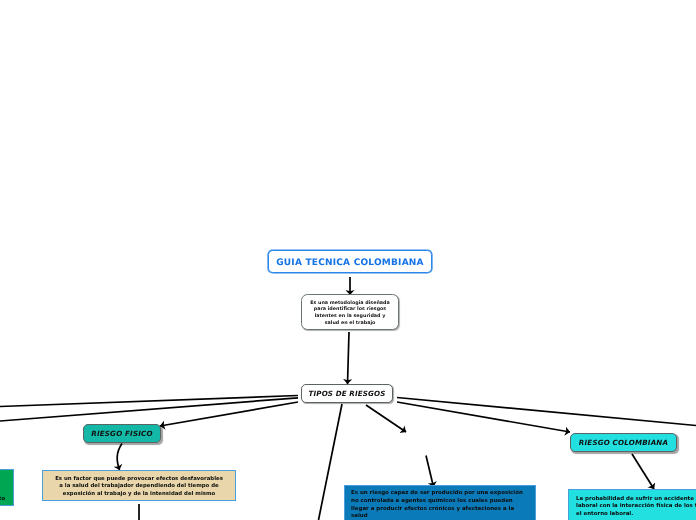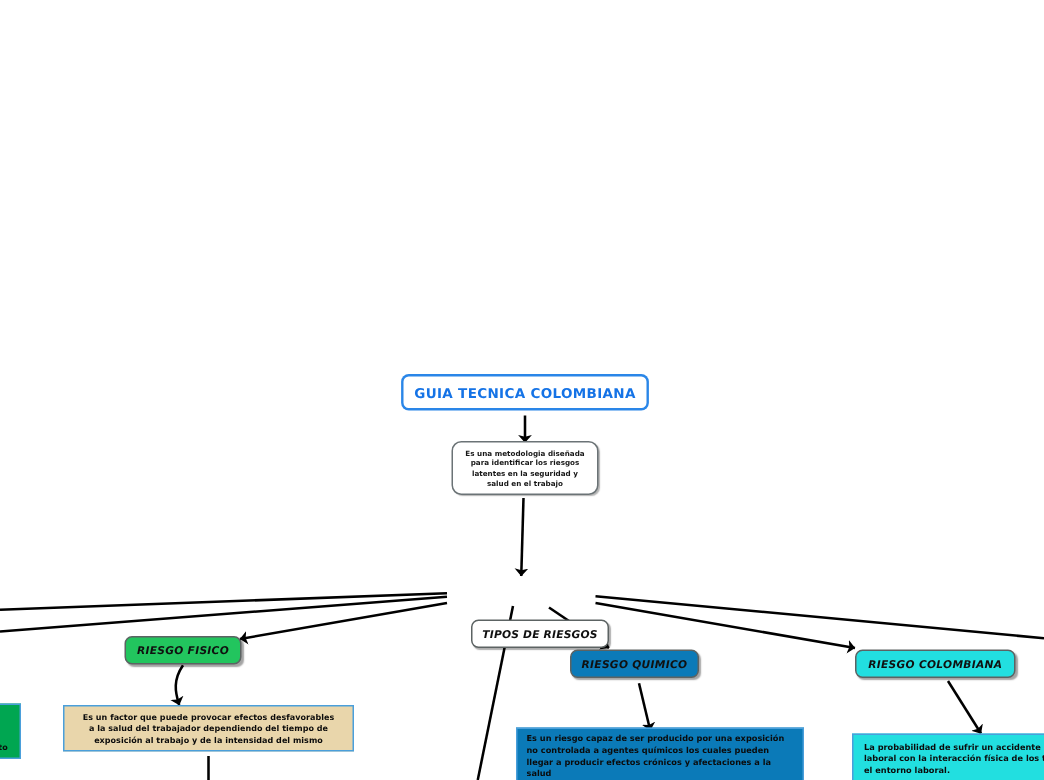--- a/index.html
+++ b/index.html
@@ -18,29 +18,29 @@
      border:1px solid #2a86e8;border-radius:4.5px;background:#fff;
      box-shadow:0 0 0 0.6px #2a86e8;}
   #n-title .lbl{color:#1573e6;font-family:"DejaVu Sans",sans-serif;font-weight:bold;font-size:9.0px;letter-spacing:0.22px;white-space:nowrap;position:relative;top:1px;}
 
   
   #n-def{left:301px;top:294px;width:98px;height:35.5px;border:1.3px solid #6b7376;
      border-radius:6.5px;background:#fff;box-shadow:1.2px 1.2px 0.8px -0.6px rgba(0,0,0,.30);}
   #n-def .lbl{color:#161616;font-family:"DejaVu Sans",sans-serif;font-weight:bold;font-size:4.8px;line-height:6.85px;position:relative;top:2.5px;}
 
   
-  #n-tipos{left:314px;top:383.5px;width:92px;height:19.5px;border:1.2px solid #5c6363;
-     border-radius:5px;background:#fff;box-shadow:1.3px 1.3px 0.8px -0.6px rgba(0,0,0,.32);margin-top:29px;}
+  #n-tipos{left:301px;top:383.5px;width:92px;height:19.5px;border:1.2px solid #5c6363;
+     border-radius:5px;background:#fff;box-shadow:1.3px 1.3px 0.8px -0.6px rgba(0,0,0,.32);}
   #n-tipos .lbl{color:#101010;font-family:"DejaVu Sans",sans-serif;font-weight:bold;font-style:italic;font-size:7.15px;letter-spacing:.12px;white-space:nowrap;position:relative;top:0.6px;}
 
   
   .cat{border:1.3px solid #5c6363;border-radius:5px;
        box-shadow:1.5px 1.5px 1.0px -0.3px rgba(0,0,0,.36);}
   .cat .lbl{color:#101010;font-family:"DejaVu Sans",sans-serif;font-weight:bold;font-style:italic;font-size:7.1px;letter-spacing:.2px;white-space:nowrap;position:relative;top:0.6px;}
-  #n-fisico{left:83px;top:423.5px;width:78px;height:19.5px;background:#22c55e;}
+  #n-fisico{left:83px;top:423.5px;width:78px;height:19.5px;background:#14b8a6;}
   #n-quimico{left:380px;top:432.5px;width:86px;height:19.5px;background:#0b7ab8;}
   #n-biomec{left:570px;top:432.5px;width:107px;height:19.5px;background:#22dfe0;}
 
   
   .desc{border:1.3px solid #4a9fdb;border-radius:0;}
   .desc .lbl{font-family:"DejaVu Sans",sans-serif;font-weight:bold;font-size:5.35px;line-height:7.4px;color:#0b0b0b;letter-spacing:0.02px;position:relative;top:1.5px;}
   #d-green{left:-176px;top:469px;width:190px;height:37px;background:#00a651;
       align-items:flex-start;justify-content:flex-start;}
   #d-green .lbl{text-align:left;padding:10px 7px 4px;white-space:nowrap;}
   #d-fisico{left:42px;top:470px;width:194px;height:31px;background:#e9d6ab;}
@@ -88,23 +88,20 @@
   </div>
 
   <div class="node" id="n-tipos">
     <span class="lbl">TIPOS DE RIESGOS</span>
   </div>
 
   <div class="node cat" id="n-fisico">
     <span class="lbl">RIESGO FISICO</span>
   </div>
 
-  <div class="node cat" id="n-quimico">
-    <span class="lbl">RIESGO QUIMICO</span>
-  </div>
 
   <div class="node cat" id="n-biomec">
     <span class="lbl">RIESGO COLOMBIANA</span>
   </div>
 
   <div class="node desc" id="d-green">
     <span class="lbl">Es un riesgo de ser infectado<br>por un agente biológico<br>capaz de producir enfermedad en el trabajador expuesto</span>
   </div>
 
   <div class="node desc" id="d-fisico">

